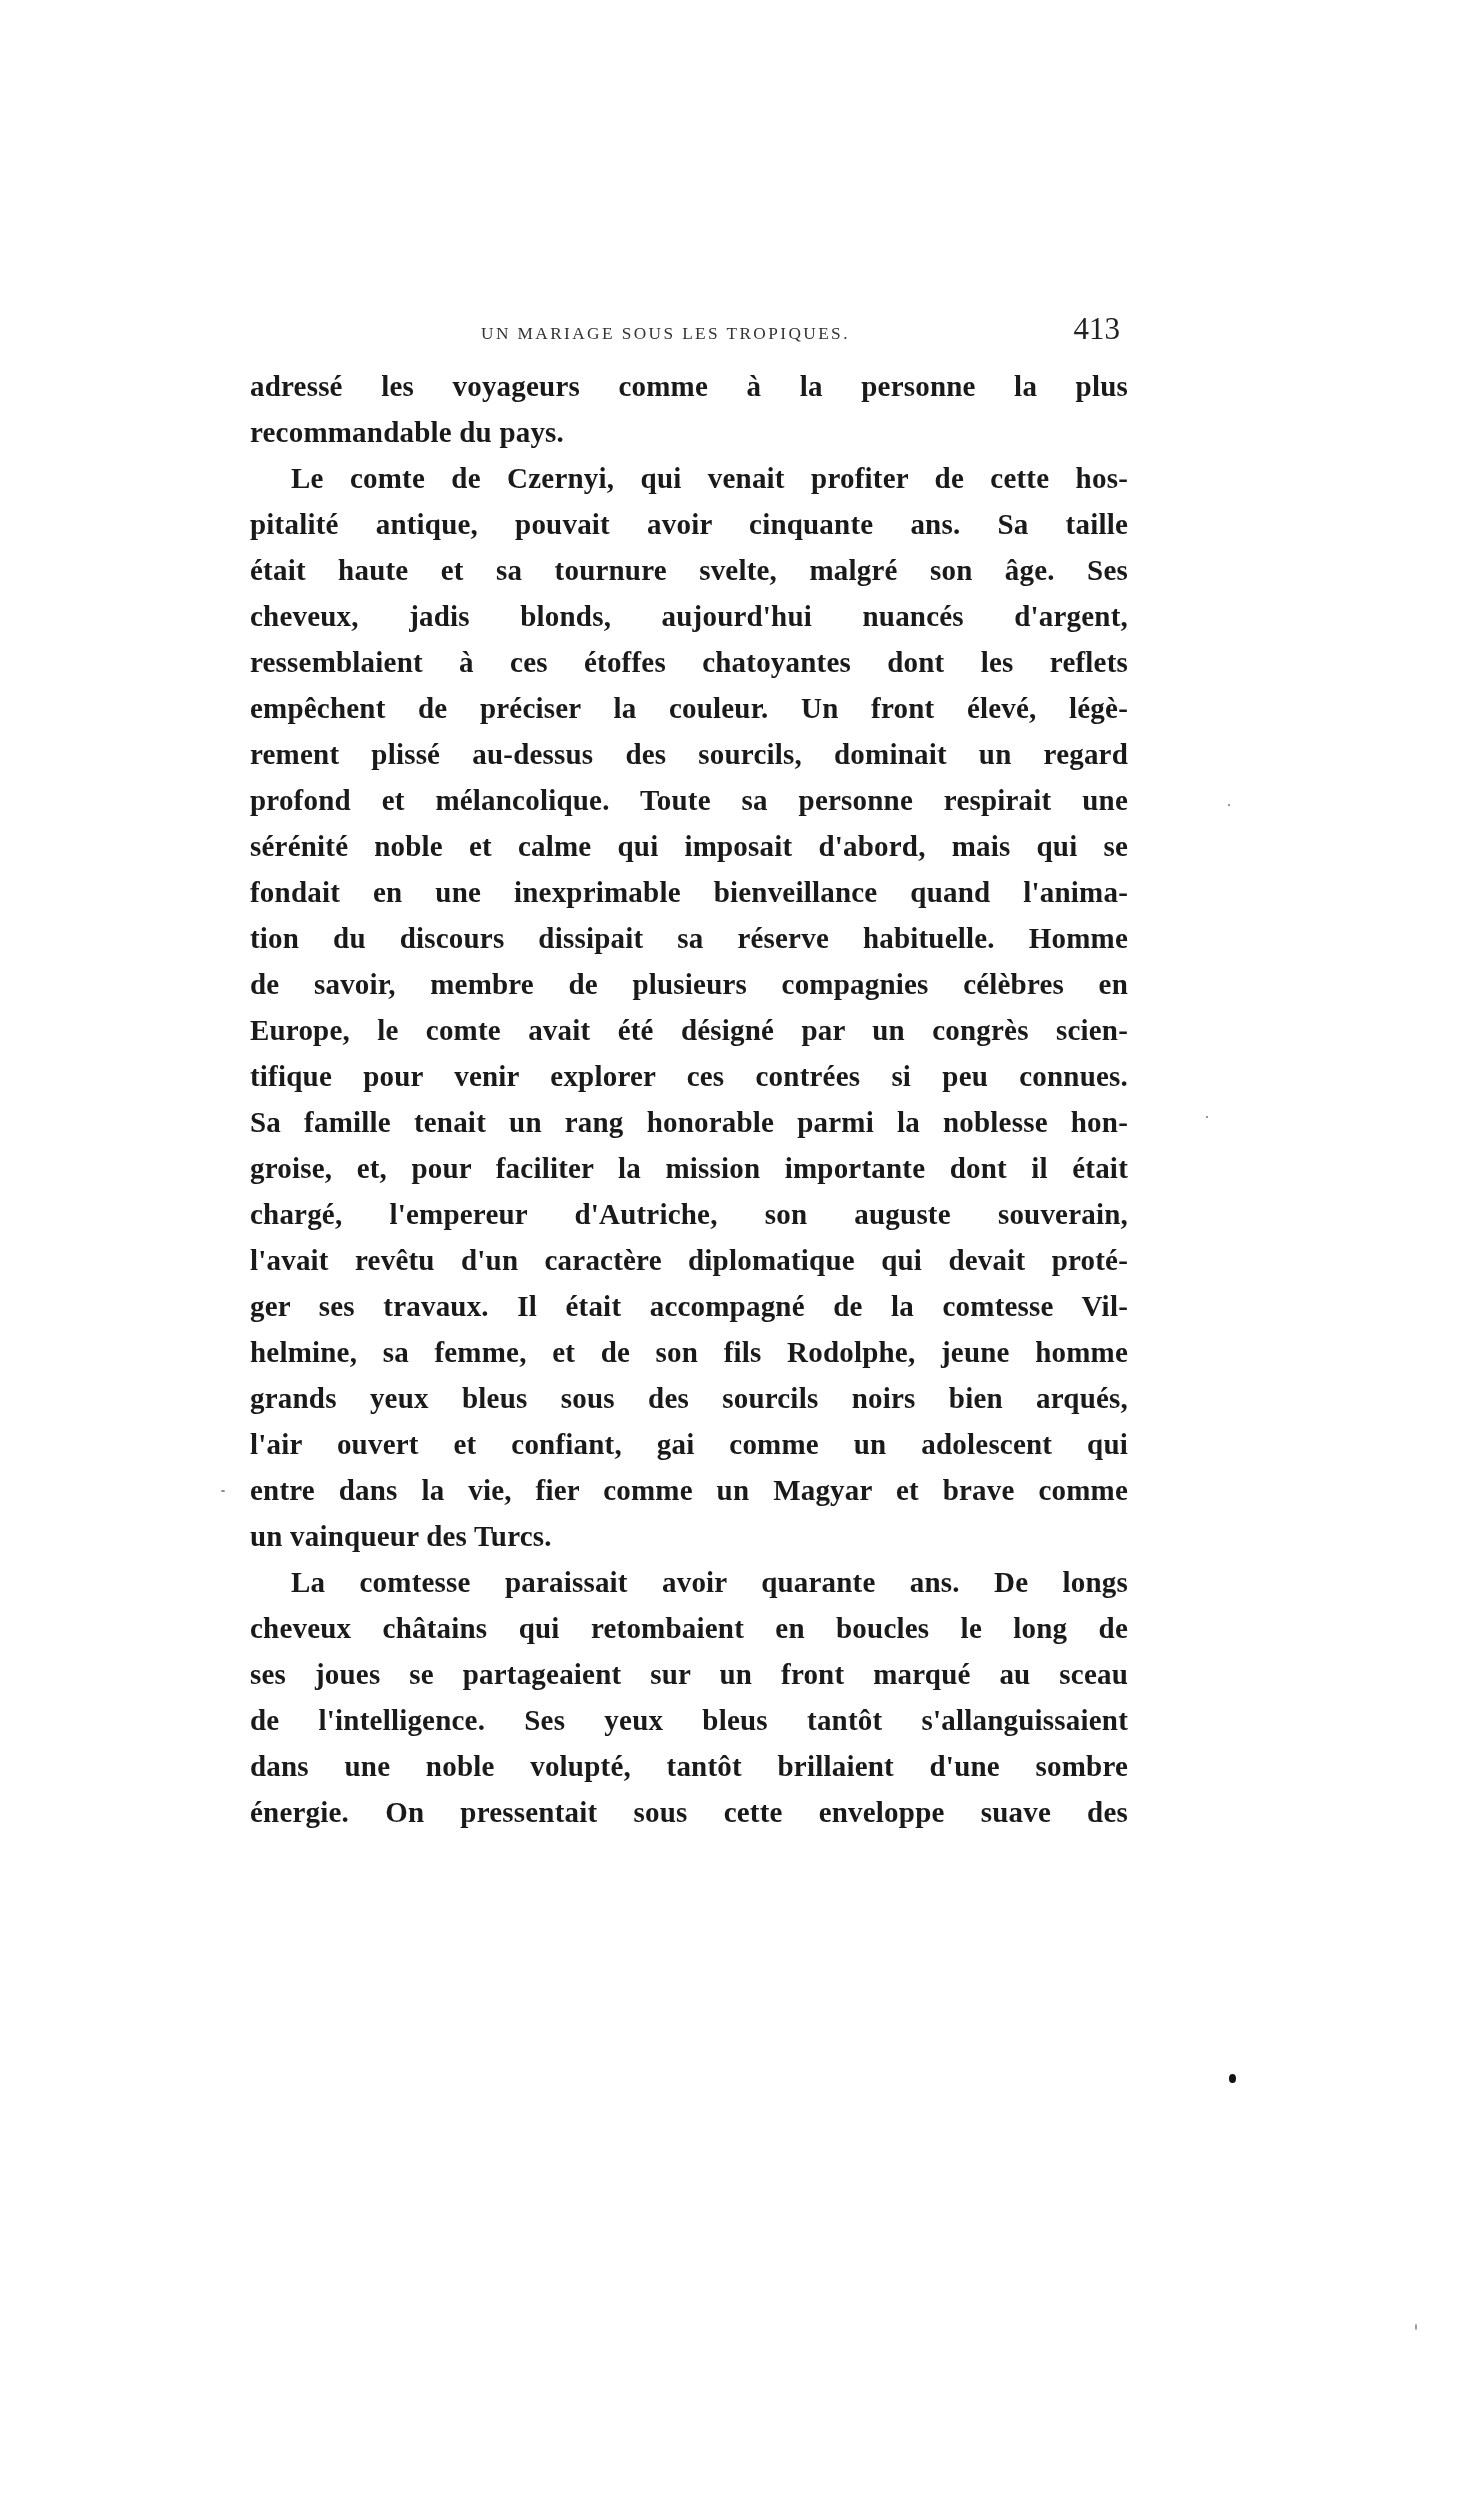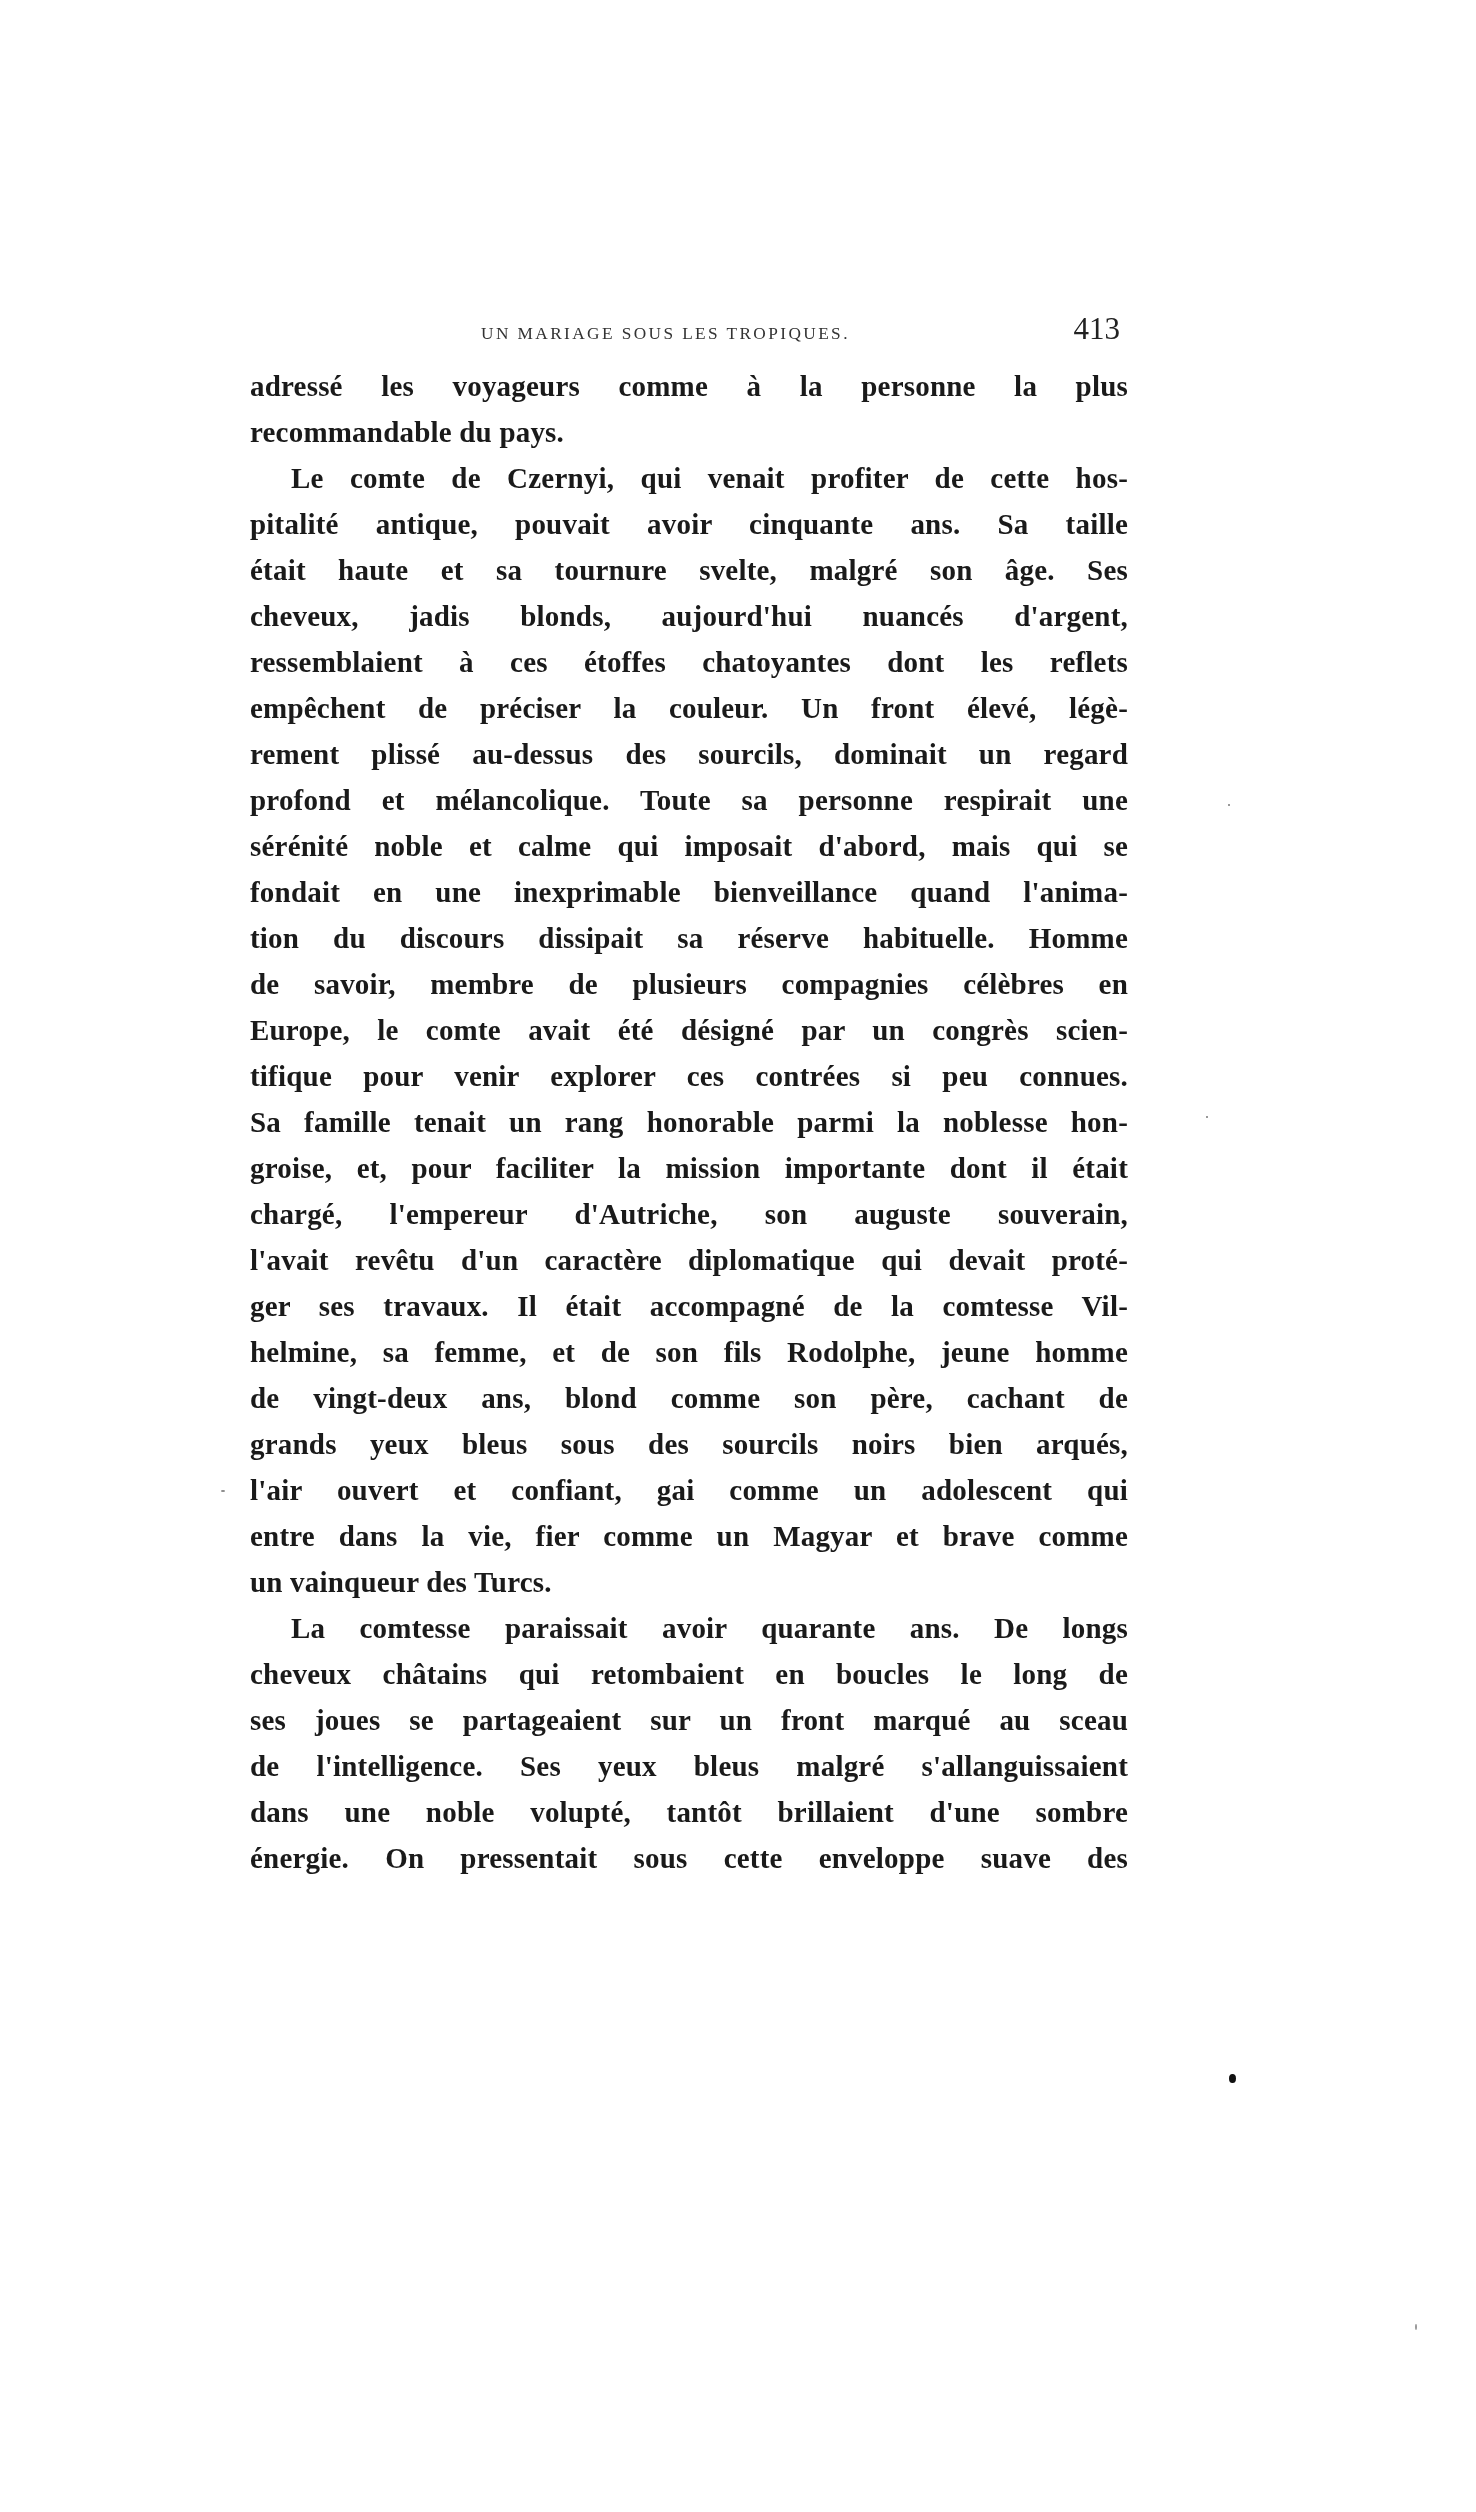--- a/index.html
+++ b/index.html
@@ -106,32 +106,31 @@
       <span class="line">tion du discours dissipait sa réserve habituelle. Homme</span>
       <span class="line">de savoir, membre de plusieurs compagnies célèbres en</span>
       <span class="line">Europe, le comte avait été désigné par un congrès scien-</span>
       <span class="line">tifique pour venir explorer ces contrées si peu connues.</span>
       <span class="line">Sa famille tenait un rang honorable parmi la noblesse hon-</span>
       <span class="line">groise, et, pour faciliter la mission importante dont il était</span>
       <span class="line">chargé, l'empereur d'Autriche, son auguste souverain,</span>
       <span class="line">l'avait revêtu d'un caractère diplomatique qui devait proté-</span>
       <span class="line">ger ses travaux. Il était accompagné de la comtesse Vil-</span>
       <span class="line">helmine, sa femme, et de son fils Rodolphe, jeune homme</span>
-      <span class="line">de vingt-deux ans, blond comme son père, cachant de</span>
       <span class="line">grands yeux bleus sous des sourcils noirs bien arqués,</span>
       <span class="line">l'air ouvert et confiant, gai comme un adolescent qui</span>
       <span class="line">entre dans la vie, fier comme un Magyar et brave comme</span>
       <span class="line last">un vainqueur des Turcs.</span>
     </div>
 
     <div>
       <span class="line indent">La comtesse paraissait avoir quarante ans. De longs</span>
       <span class="line">cheveux châtains qui retombaient en boucles le long de</span>
       <span class="line">ses joues se partageaient sur un front marqué au sceau</span>
-      <span class="line">de l'intelligence. Ses yeux bleus malgré s'allanguissaient</span>
+      <span class="line">de l'intelligence. Ses yeux bleus tantôt s'allanguissaient</span>
       <span class="line">dans une noble volupté, tantôt brillaient d'une sombre</span>
       <span class="line">énergie. On pressentait sous cette enveloppe suave des</span>
     </div>
   </div>
 
   <div class="speck" style="left:1229px; top:2074px; width:7px; height:9.4px;"></div>
   <div class="speck" style="left:1228px; top:804px; width:2.4px; height:2.4px; background:#777;"></div>
   <div class="speck" style="left:1206px; top:1116px; width:2.4px; height:2.4px; background:#777;"></div>
   <div class="speck" style="left:221px; top:1490px; width:3.9px; height:1.6px; background:#888;"></div>
   <div class="speck" style="left:1415px; top:2324px; width:1.6px; height:6.3px; background:#999;"></div>

